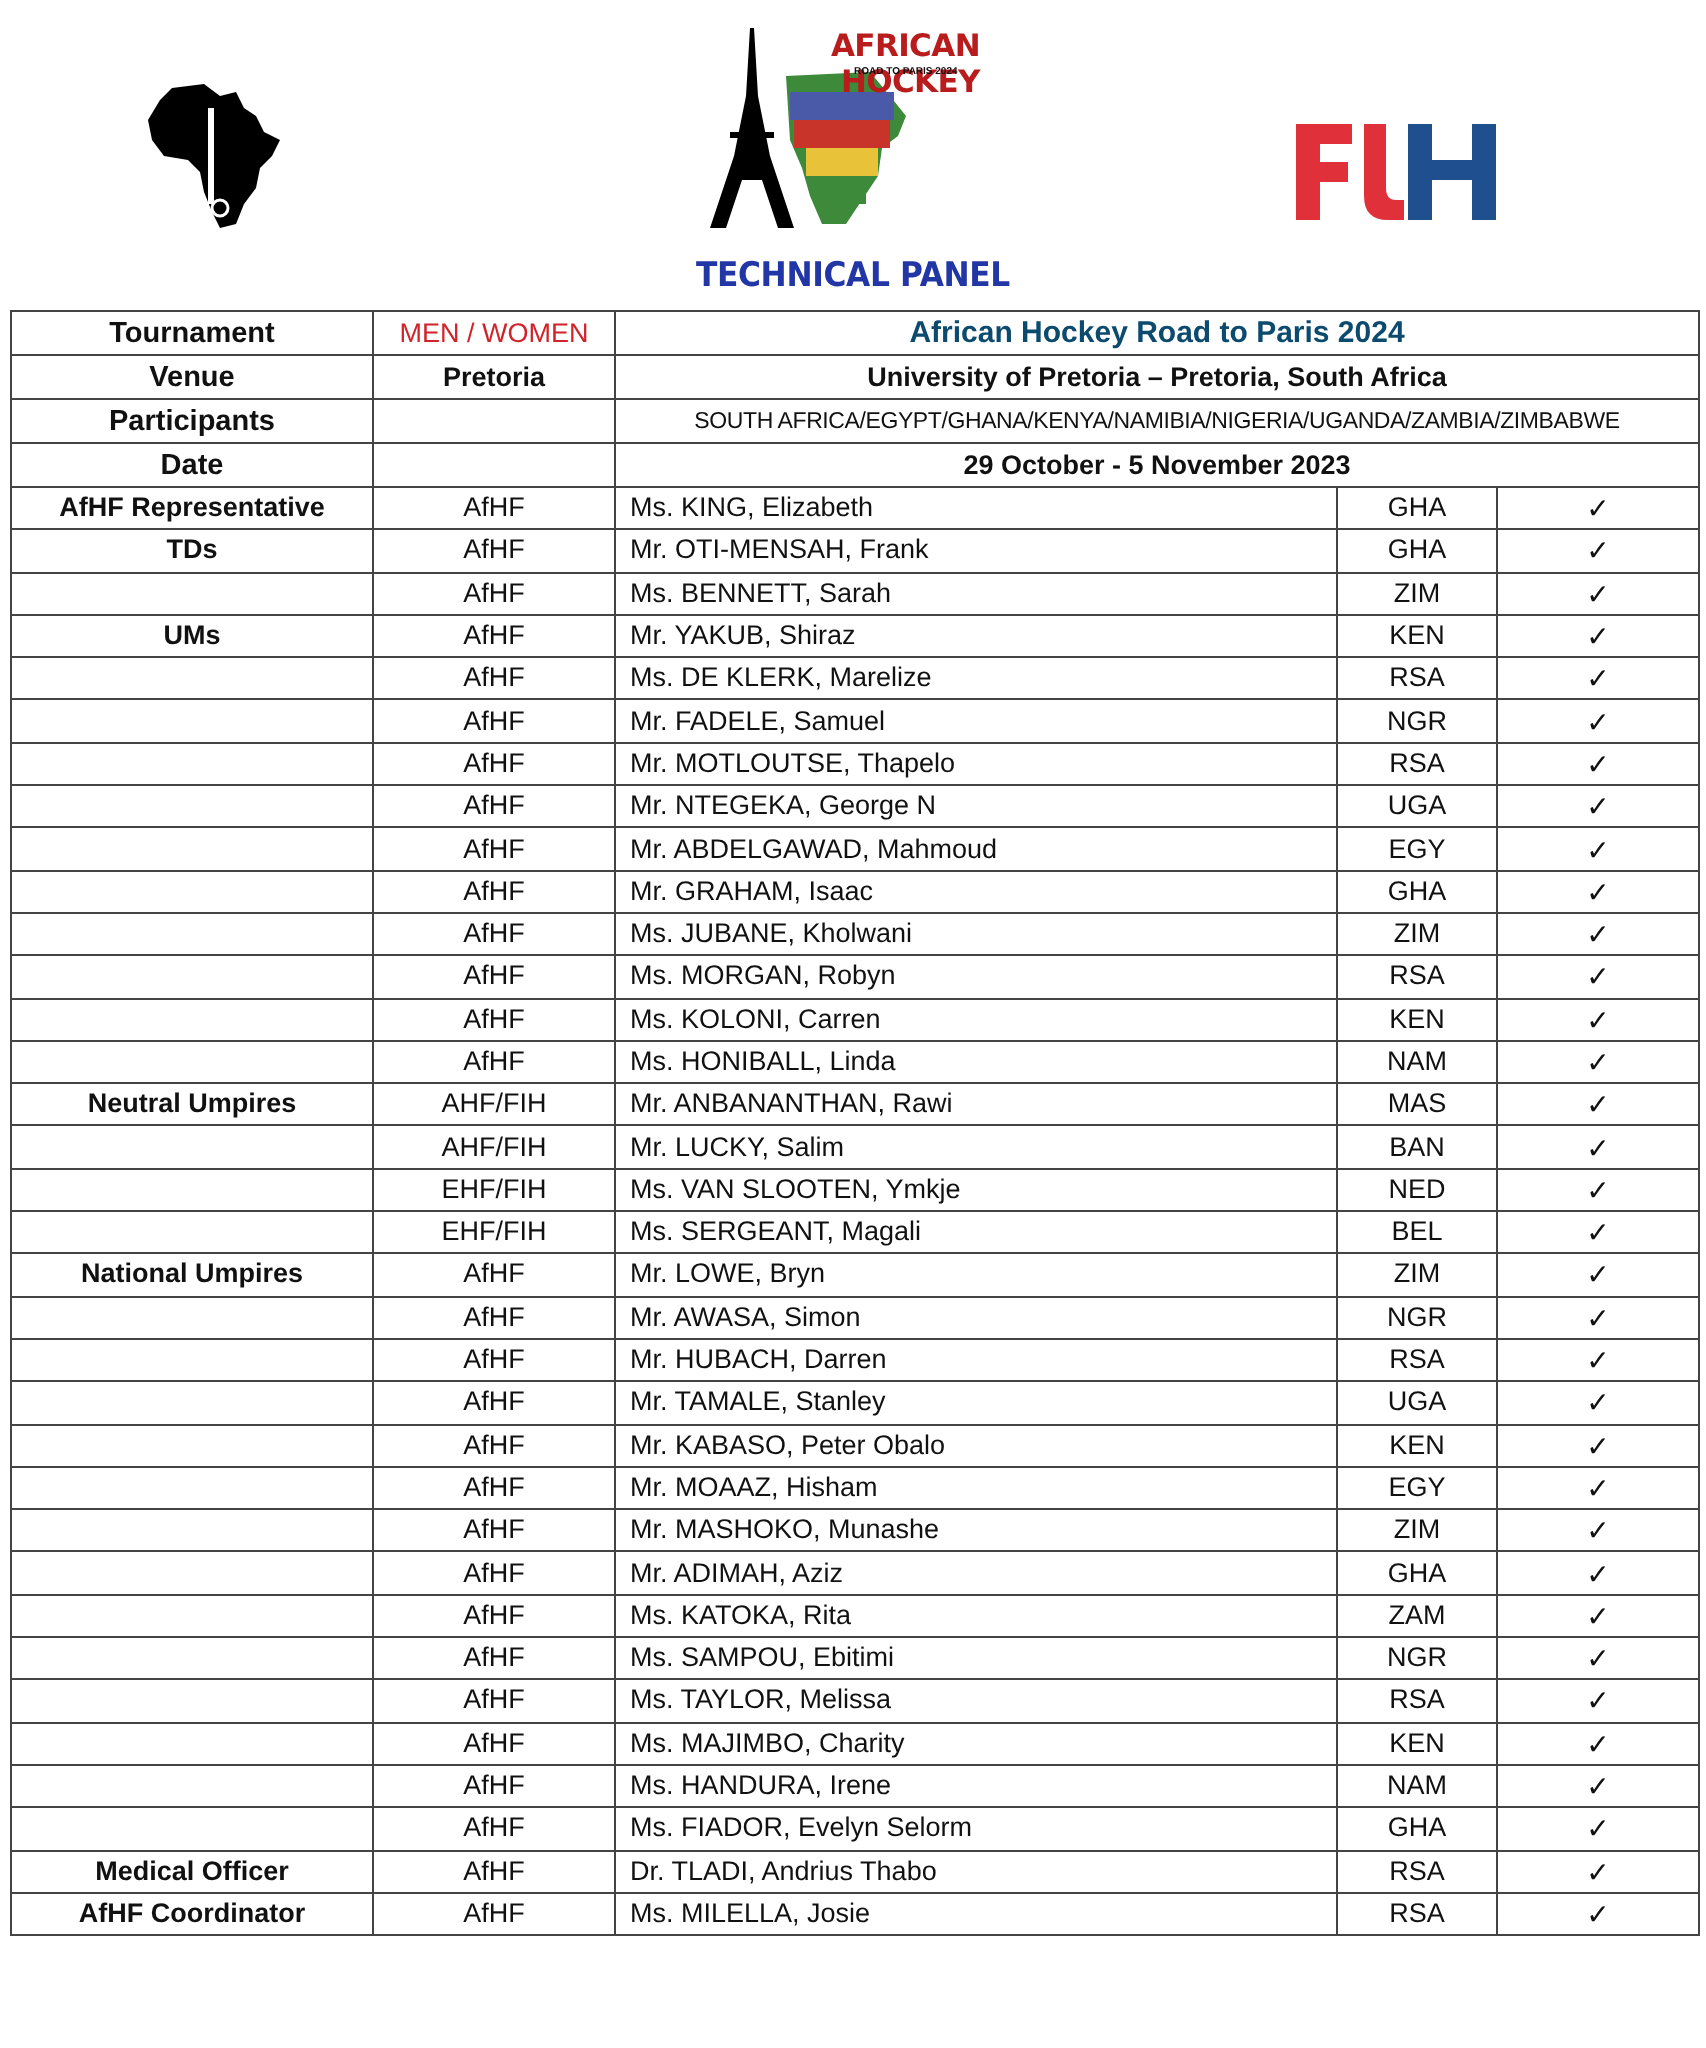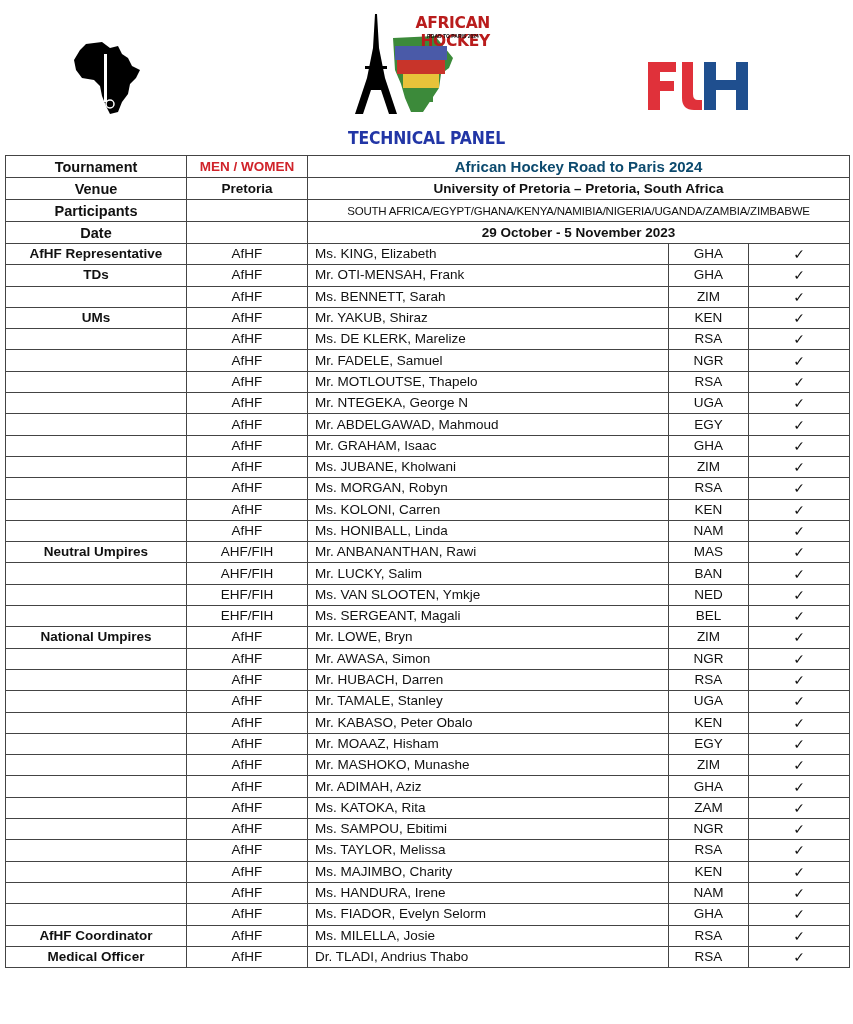--- a/index.html
+++ b/index.html
@@ -9,21 +9,21 @@
   .logo-center { position:absolute; left:345px; top:8px; width:145px; height:108px; }
   .logo-center .title { position:absolute; left:3px; top:6px; font-weight:bold; font-size:15.5px; letter-spacing:-0.3px; color:#b91c1c; font-family:"DejaVu Sans", sans-serif;text-align:right; }
   .logo-center .sub { position:absolute; left:82px; top:25px; font-size:5px; font-weight:bold; color:#111; }
   .logo-fih { position:absolute; left:646px; top:60px; width:106px; height:52px; }
   .panel-title { position:absolute; left:0; width:853px; top:128px; text-align:center; color:#2236a6; font-weight:bold; font-size:17px; letter-spacing:-0.2px; font-family:"DejaVu Sans", sans-serif; transform:scaleX(0.92); }
   table { position:absolute; left:5px; top:155px; width:844px; border-collapse:collapse; table-layout:fixed; }
   td { border:1px solid #444; padding:0; height:20px; text-align:center; font-size:13.5px; line-height:20px; white-space:nowrap; overflow:hidden; }
   .b { font-weight:bold; }
   td.hdr { font-size:14.5px; }
   td.name { text-align:left; padding-left:7px; }
-  .red { color:#d0232a; font-weight:bold; }
+  .red { color:#d0232a; font-weight:normal; }
   .blue { color:#0c4a6e; font-weight:bold; font-size:15px; }
   .small-caps { font-size:11.5px; font-weight:normal; letter-spacing:-0.2px; }
   .check { font-size:14px; }
   tr.meta td { height:21px; }
   tr.data td { height:20.3px; }
 </style>
 </head>
 <body>
 
 <div class="logos">
@@ -308,27 +308,27 @@
         <td class="check">✓</td>
       </tr>
       <tr class="data">
         <td class="b"></td>
         <td>AfHF</td>
         <td class="name">Ms. FIADOR, Evelyn Selorm</td>
         <td>GHA</td>
         <td class="check">✓</td>
       </tr>
       <tr class="data">
+        <td class="b">Medical Officer</td>
+        <td>AfHF</td>
+        <td class="name">Dr. TLADI, Andrius Thabo</td>
+        <td>RSA</td>
+        <td class="check">✓</td>
+      </tr>
+      <tr class="data">
         <td class="b">AfHF Coordinator</td>
         <td>AfHF</td>
         <td class="name">Ms. MILELLA, Josie</td>
-        <td>RSA</td>
-        <td class="check">✓</td>
-      </tr>
-      <tr class="data">
-        <td class="b">Medical Officer</td>
-        <td>AfHF</td>
-        <td class="name">Dr. TLADI, Andrius Thabo</td>
         <td>RSA</td>
         <td class="check">✓</td>
       </tr>
     </tbody>
 </table>
 
 </body></html>

